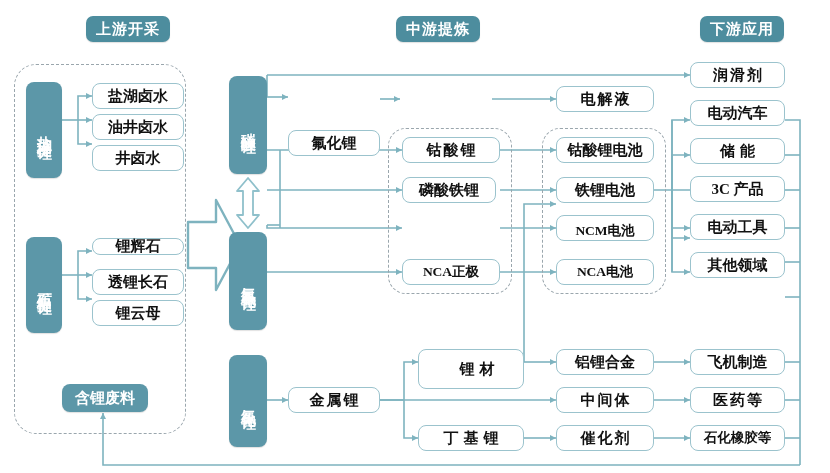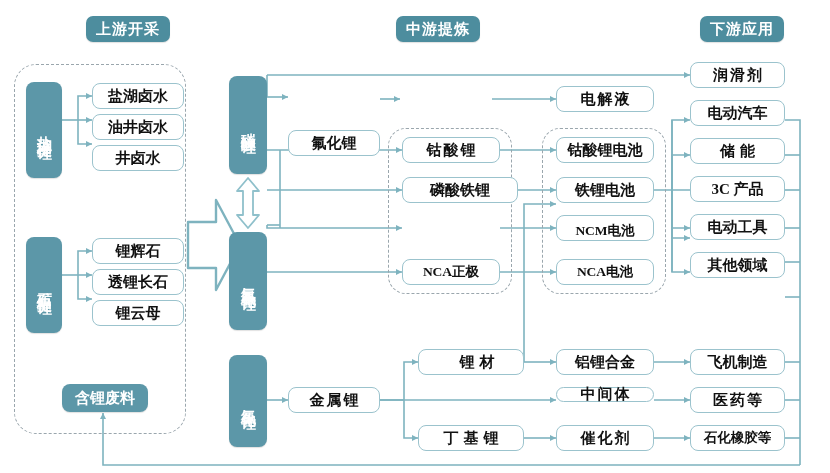--- a/index.html
+++ b/index.html
@@ -181,21 +181,21 @@
   <div class="nbox" style="left:92px;top:114px;width:92px;height:26px;">
     <span>油井卤水</span>
   </div>
   <div class="nbox" style="left:92px;top:145px;width:92px;height:26px;">
     <span>井卤水</span>
   </div>
 
   <div class="tbox vert" style="left:26px;top:237px;width:36px;height:96px;">
     <span>矿石提锂</span>
   </div>
-  <div class="nbox" style="left:92px;top:238px;width:92px;height:26px;">
+  <div class="nbox" style="left:92px;top:238px;width:92px;height:17px;">
     <span>锂辉石</span>
   </div>
   <div class="nbox" style="left:92px;top:269px;width:92px;height:26px;">
     <span>透锂长石</span>
   </div>
   <div class="nbox" style="left:92px;top:300px;width:92px;height:26px;">
     <span>锂云母</span>
   </div>
 
   <div class="tbox" style="left:62px;top:384px;width:86px;height:28px;">
@@ -226,21 +226,21 @@
   </div>
   <div class="nbox sp2" style="left:556px;top:86px;width:98px;height:26px;">
     <span>电解液</span>
   </div>
 
   <div class="dash tight" style="left:388px;top:128px;width:124px;height:166px;"></div>
 
   <div class="nbox sp2" style="left:402px;top:137px;width:98px;height:26px;">
     <span>钴酸锂</span>
   </div>
-  <div class="nbox" style="left:402px;top:177px;width:116px;height:26px;">
+  <div class="nbox" style="left:402px;top:177px;width:94px;height:26px;">
     <span>磷酸铁锂</span>
   </div>
   <div class="nbox small" style="left:402px;top:259px;width:98px;height:26px;">
     <span>NCA正极</span>
   </div>
 
   <div class="dash tight" style="left:542px;top:128px;width:124px;height:166px;"></div>
 
   <div class="nbox" style="left:556px;top:137px;width:98px;height:26px;">
     <span>钴酸锂电池</span>
@@ -251,31 +251,31 @@
   <div class="nbox small" style="left:556px;top:215px;width:98px;height:26px;align-items:flex-end;">
     <span>NCM电池</span>
   </div>
   <div class="nbox small" style="left:556px;top:259px;width:98px;height:26px;">
     <span>NCA电池</span>
   </div>
 
   <div class="nbox sp2" style="left:288px;top:387px;width:92px;height:26px;">
     <span>金属锂</span>
   </div>
-  <div class="nbox sp" style="left:418px;top:349px;width:106px;height:26px;padding-left:12px;">
+  <div class="nbox sp" style="left:418px;top:349px;width:106px;height:40px;padding-left:12px;">
     <span>锂材</span>
   </div>
   <div class="nbox sp" style="left:418px;top:425px;width:106px;height:26px;">
     <span>丁基锂</span>
   </div>
 
   <div class="nbox" style="left:556px;top:349px;width:98px;height:26px;">
     <span>铝锂合金</span>
   </div>
-  <div class="nbox sp2" style="left:556px;top:387px;width:98px;height:15px;">
+  <div class="nbox sp2" style="left:556px;top:387px;width:98px;height:26px;">
     <span>中间体</span>
   </div>
   <div class="nbox sp2" style="left:556px;top:425px;width:98px;height:26px;">
     <span>催化剂</span>
   </div>
 
   <div class="nbox sp2" style="left:690px;top:62px;width:95px;height:26px;">
     <span>润滑剂</span>
   </div>
   <div class="nbox" style="left:690px;top:100px;width:95px;height:26px;">

